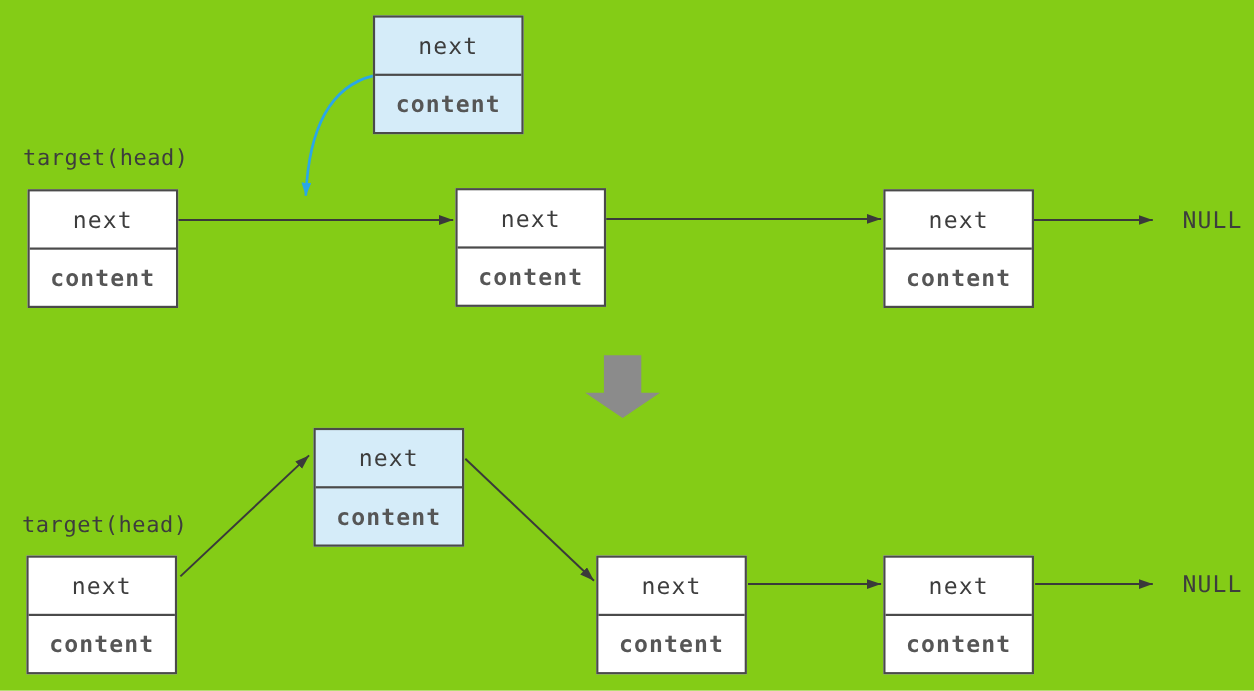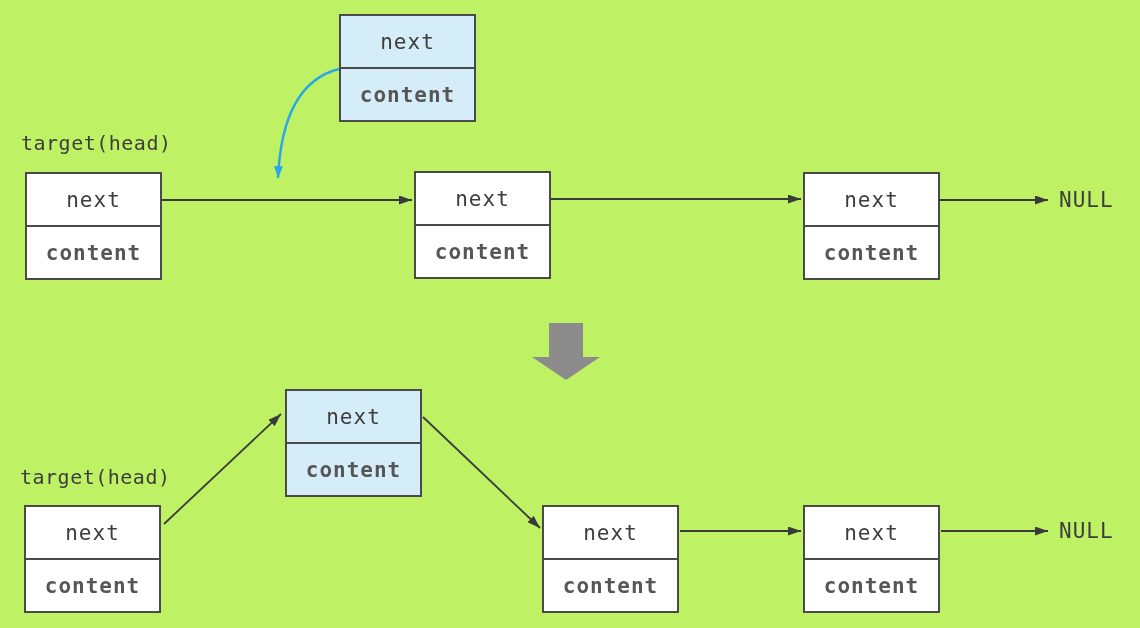--- a/index.html
+++ b/index.html
@@ -1,19 +1,19 @@
 <!DOCTYPE html>
 <html><head>
 <meta charset="utf-8">
 <style>
   html,body{margin:0;padding:0;background:#ffffff;}
   .canvas{
     position:relative;
     width:1140px;height:628px;
-    background:#bef264;
+    background:#84cc16;
     font-family:"DejaVu Sans Mono", monospace;
     overflow:hidden;
   }
   .wires{position:absolute;left:0;top:0;width:1140px;height:628px;}
   .node{
     position:absolute;
     width:137px;
     border:2px solid #4a4a4a;
     background:#ffffff;
     box-sizing:border-box;
@@ -27,20 +27,21 @@
   .cell.content{border-top:2px solid #4a4a4a;color:#565656;font-weight:bold;}
   .plabel{
     position:absolute;
     font-size:20px;letter-spacing:0.5px;color:#3d3d3d;
     white-space:nowrap;
   }
   .nulllabel{
     position:absolute;
     font-size:21px;letter-spacing:1px;color:#3d3d3d;
     white-space:nowrap;
+    margin-left:16px;
   }
 </style>
 </head>
 <body>
 
 <div class="canvas">
 
   <svg class="wires" viewBox="0 0 1140 628" xmlns="http://www.w3.org/2000/svg">
     <defs>
       <marker id="ah" markerUnits="userSpaceOnUse" markerWidth="14" markerHeight="10" refX="13" refY="4.5" orient="auto">

